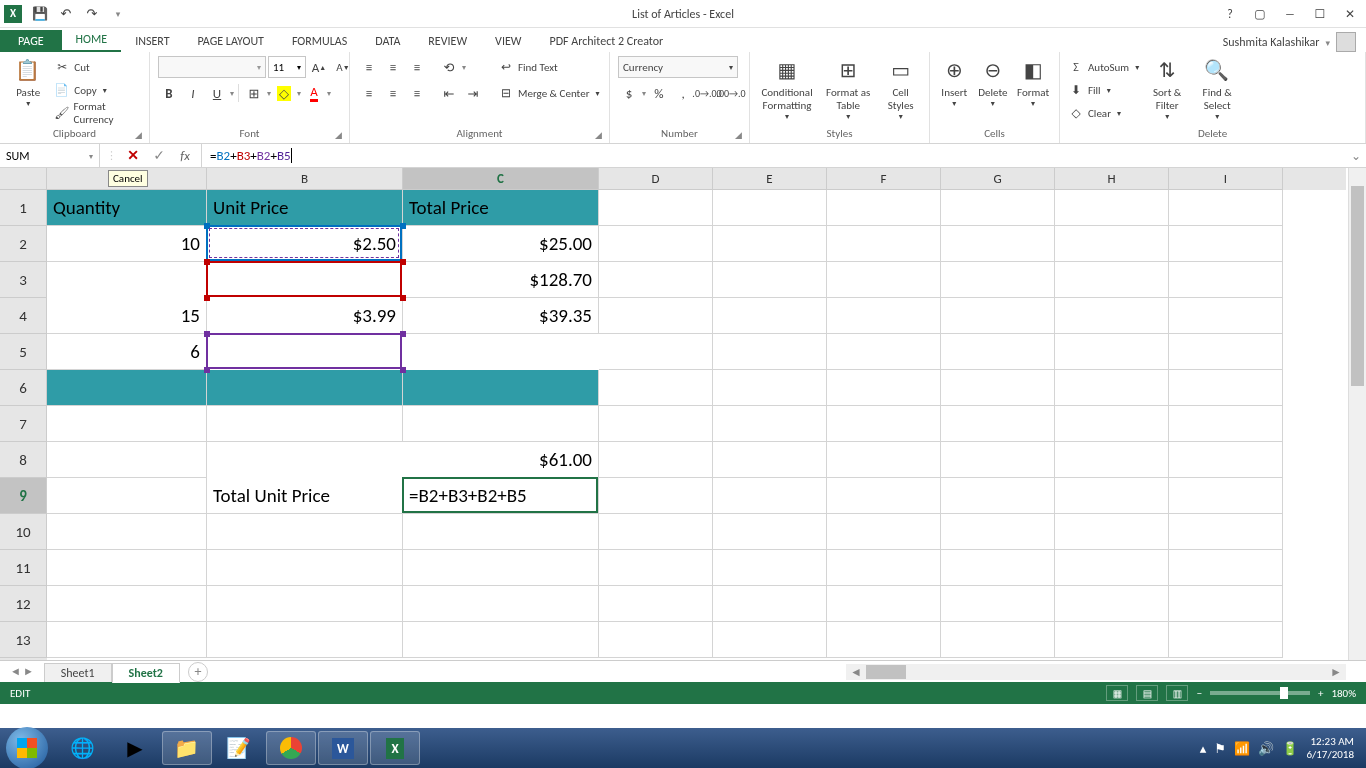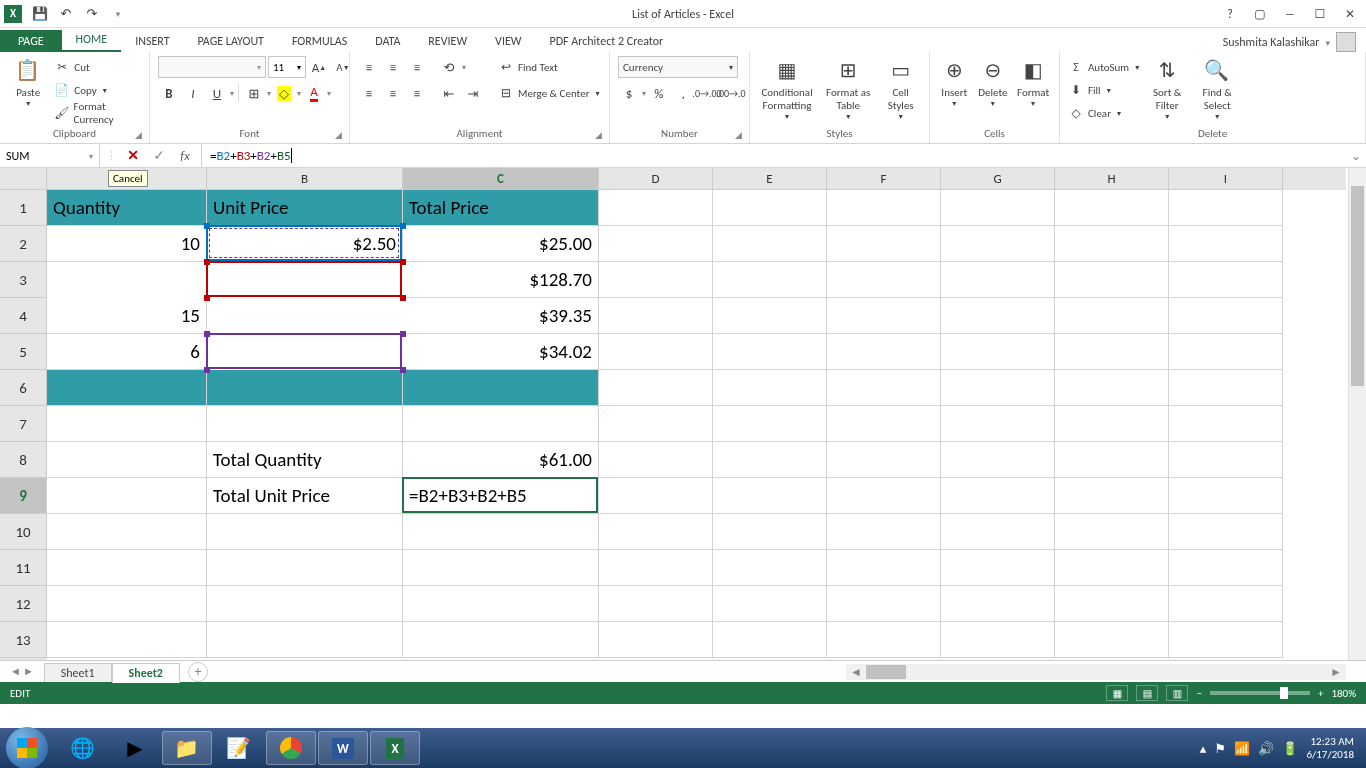--- a/index.html
+++ b/index.html
@@ -43,21 +43,21 @@
 .namebox { width: 100px; border-right: 1px solid #d4d4d4; display: flex; align-items: center; justify-content: space-between; padding: 0 6px; font-size: 12px; }
 .fbar-btns { display: flex; align-items: center; padding: 0 6px; gap: 6px; border-right: 1px solid #d4d4d4; }
 .fbar-btn { width: 20px; height: 20px; display: flex; align-items: center; justify-content: center; cursor: pointer; font-size: 14px; }
 .fx-btn { font-style: italic; color: #666; font-size: 13px; }
 .formula-input { flex: 1; padding: 0 8px; display: flex; align-items: center; font-size: 13px; font-family: Calibri; position: relative; }
 .formula-input .cursor { border-left: 1px solid #000; height: 15px; animation: blink 1s infinite; }
 @keyframes blink { 50% { opacity: 0; } }
 .ref-B2 { color: #0070c0; }
 .ref-B3 { color: #c00000; }
 .ref-B2b { color: #7030a0; }
-.ref-B5 { color: #14532d; }
+.ref-B5 { color: #4c1d95; }
 .formula-expand { width: 20px; display: flex; align-items: center; justify-content: center; color: #888; }
 
 
 .grid-area { position: relative; height: 492px; display: flex; background: #fff; }
 .corner-shim { width: 47px; height: 22px; background: #e6e6e6; border-right: 1px solid #ccc; border-bottom: 1px solid #ccc; position: absolute; left: 0; top: 0; z-index: 2; }
 .col-headers { position: absolute; left: 47px; top: 0; right: 20px; height: 22px; background: #e6e6e6; display: flex; z-index: 2; }
 .col-h { border-right: 1px solid #ccc; border-bottom: 1px solid #ccc; display: flex; align-items: center; justify-content: center; font-size: 13px; color: #333; position: relative; }
 .col-h.active { background: #c3c3c3; font-weight: bold; color: #217346; }
 .row-headers { position: absolute; left: 0; top: 22px; width: 47px; bottom: 0; background: #e6e6e6; z-index: 2; }
 .row-h { border-right: 1px solid #ccc; border-bottom: 1px solid #ccc; display: flex; align-items: center; justify-content: center; font-size: 15px; color: #333; }
@@ -410,29 +410,29 @@
       <div class="cell" style="left: 1008px; top: 36px; width: 114px; height: 36px;"></div>
       <div class="cell" style="left: 1122px; top: 36px; width: 114px; height: 36px;"></div>
       <div class="cell ra" style="left: 356px; top: 72px; width: 196px; height: 36px;">$128.70</div>
       <div class="cell" style="left: 552px; top: 72px; width: 114px; height: 36px;"></div>
       <div class="cell" style="left: 666px; top: 72px; width: 114px; height: 36px;"></div>
       <div class="cell" style="left: 780px; top: 72px; width: 114px; height: 36px;"></div>
       <div class="cell" style="left: 894px; top: 72px; width: 114px; height: 36px;"></div>
       <div class="cell" style="left: 1008px; top: 72px; width: 114px; height: 36px;"></div>
       <div class="cell" style="left: 1122px; top: 72px; width: 114px; height: 36px;"></div>
       <div class="cell ra" style="left: 0px; top: 108px; width: 160px; height: 36px;">15</div>
+      <div class="cell ra" style="left: 160px; top: 108px; width: 196px; height: 36px;">$3.99</div>
       <div class="cell ra" style="left: 356px; top: 108px; width: 196px; height: 36px;">$39.35</div>
       <div class="cell" style="left: 552px; top: 108px; width: 114px; height: 36px;"></div>
       <div class="cell" style="left: 666px; top: 108px; width: 114px; height: 36px;"></div>
       <div class="cell" style="left: 780px; top: 108px; width: 114px; height: 36px;"></div>
       <div class="cell" style="left: 894px; top: 108px; width: 114px; height: 36px;"></div>
       <div class="cell" style="left: 1008px; top: 108px; width: 114px; height: 36px;"></div>
       <div class="cell" style="left: 1122px; top: 108px; width: 114px; height: 36px;"></div>
       <div class="cell ra" style="left: 0px; top: 144px; width: 160px; height: 36px;">6</div>
-      <div class="cell ra" style="left: 356px; top: 144px; width: 196px; height: 36px;">$34.02</div>
       <div class="cell" style="left: 552px; top: 144px; width: 114px; height: 36px;"></div>
       <div class="cell" style="left: 666px; top: 144px; width: 114px; height: 36px;"></div>
       <div class="cell" style="left: 780px; top: 144px; width: 114px; height: 36px;"></div>
       <div class="cell" style="left: 894px; top: 144px; width: 114px; height: 36px;"></div>
       <div class="cell" style="left: 1008px; top: 144px; width: 114px; height: 36px;"></div>
       <div class="cell" style="left: 1122px; top: 144px; width: 114px; height: 36px;"></div>
       <div class="cell teal" style="left: 0px; top: 180px; width: 160px; height: 36px;"></div>
       <div class="cell teal" style="left: 160px; top: 180px; width: 196px; height: 36px;"></div>
       <div class="cell teal" style="left: 356px; top: 180px; width: 196px; height: 36px;"></div>
       <div class="cell" style="left: 552px; top: 180px; width: 114px; height: 36px;"></div>
@@ -444,21 +444,20 @@
       <div class="cell" style="left: 0px; top: 216px; width: 160px; height: 36px;"></div>
       <div class="cell" style="left: 160px; top: 216px; width: 196px; height: 36px;"></div>
       <div class="cell" style="left: 356px; top: 216px; width: 196px; height: 36px;"></div>
       <div class="cell" style="left: 552px; top: 216px; width: 114px; height: 36px;"></div>
       <div class="cell" style="left: 666px; top: 216px; width: 114px; height: 36px;"></div>
       <div class="cell" style="left: 780px; top: 216px; width: 114px; height: 36px;"></div>
       <div class="cell" style="left: 894px; top: 216px; width: 114px; height: 36px;"></div>
       <div class="cell" style="left: 1008px; top: 216px; width: 114px; height: 36px;"></div>
       <div class="cell" style="left: 1122px; top: 216px; width: 114px; height: 36px;"></div>
       <div class="cell" style="left: 0px; top: 252px; width: 160px; height: 36px;"></div>
-      <div class="cell la" style="left: 160px; top: 252px; width: 196px; height: 36px;">Total Quantity</div>
       <div class="cell ra" style="left: 356px; top: 252px; width: 196px; height: 36px;">$61.00</div>
       <div class="cell" style="left: 552px; top: 252px; width: 114px; height: 36px;"></div>
       <div class="cell" style="left: 666px; top: 252px; width: 114px; height: 36px;"></div>
       <div class="cell" style="left: 780px; top: 252px; width: 114px; height: 36px;"></div>
       <div class="cell" style="left: 894px; top: 252px; width: 114px; height: 36px;"></div>
       <div class="cell" style="left: 1008px; top: 252px; width: 114px; height: 36px;"></div>
       <div class="cell" style="left: 1122px; top: 252px; width: 114px; height: 36px;"></div>
       <div class="cell" style="left: 0px; top: 288px; width: 160px; height: 36px;"></div>
       <div class="cell la" style="left: 160px; top: 288px; width: 196px; height: 36px;">Total Unit Price</div>
       <div class="cell la" style="left: 356px; top: 288px; width: 196px; height: 36px;">=B2+B3+B2+B5</div>

